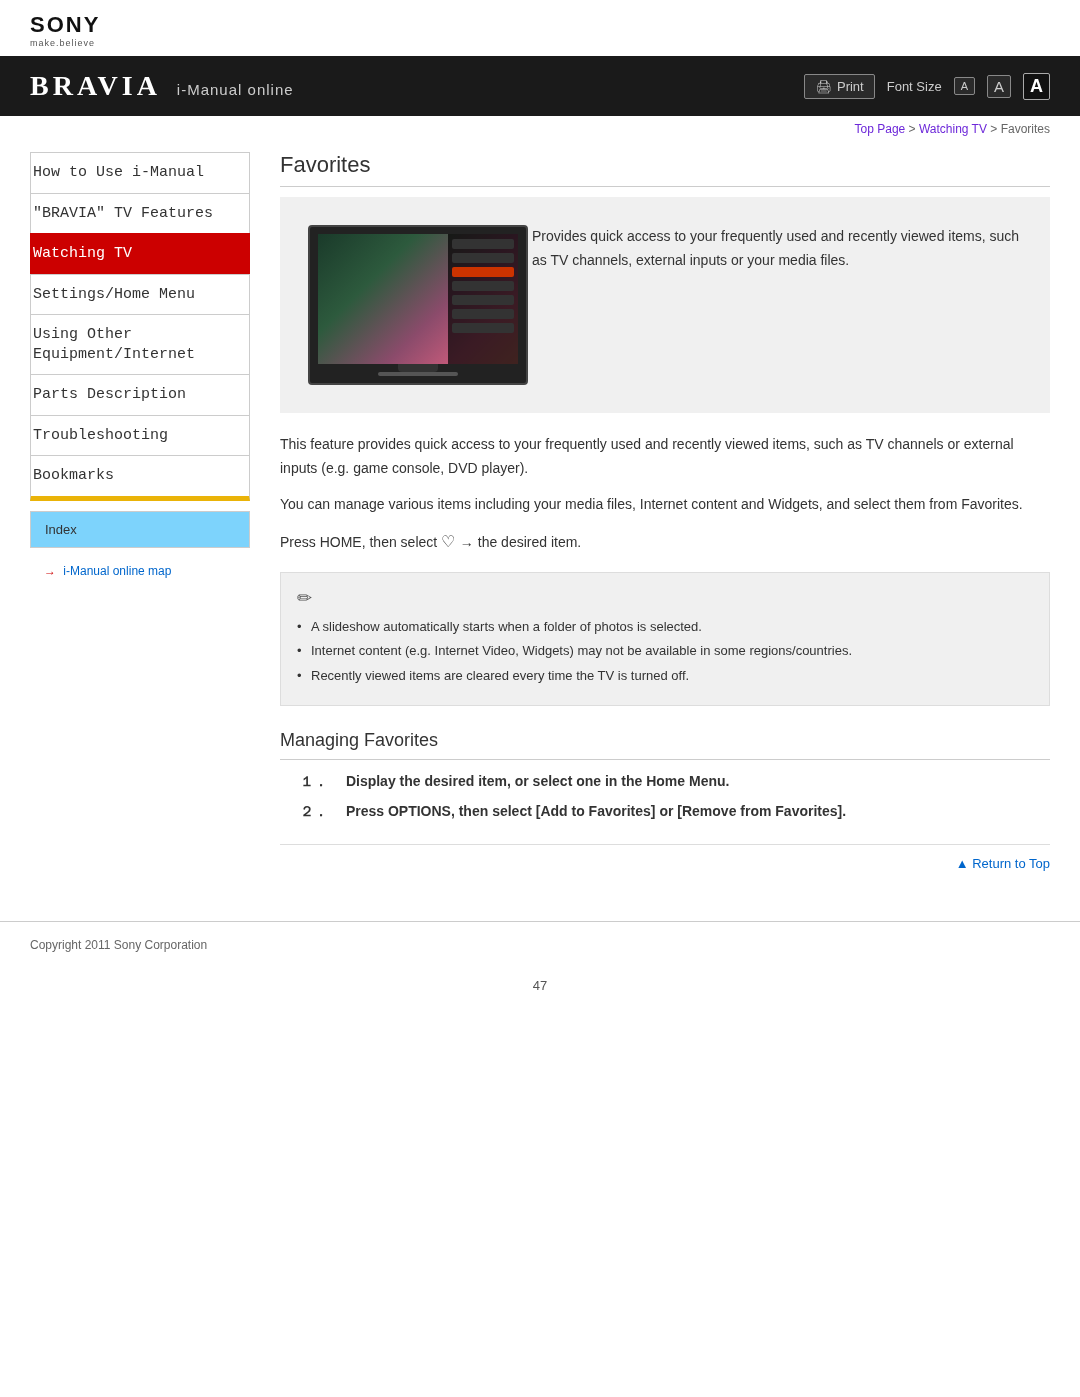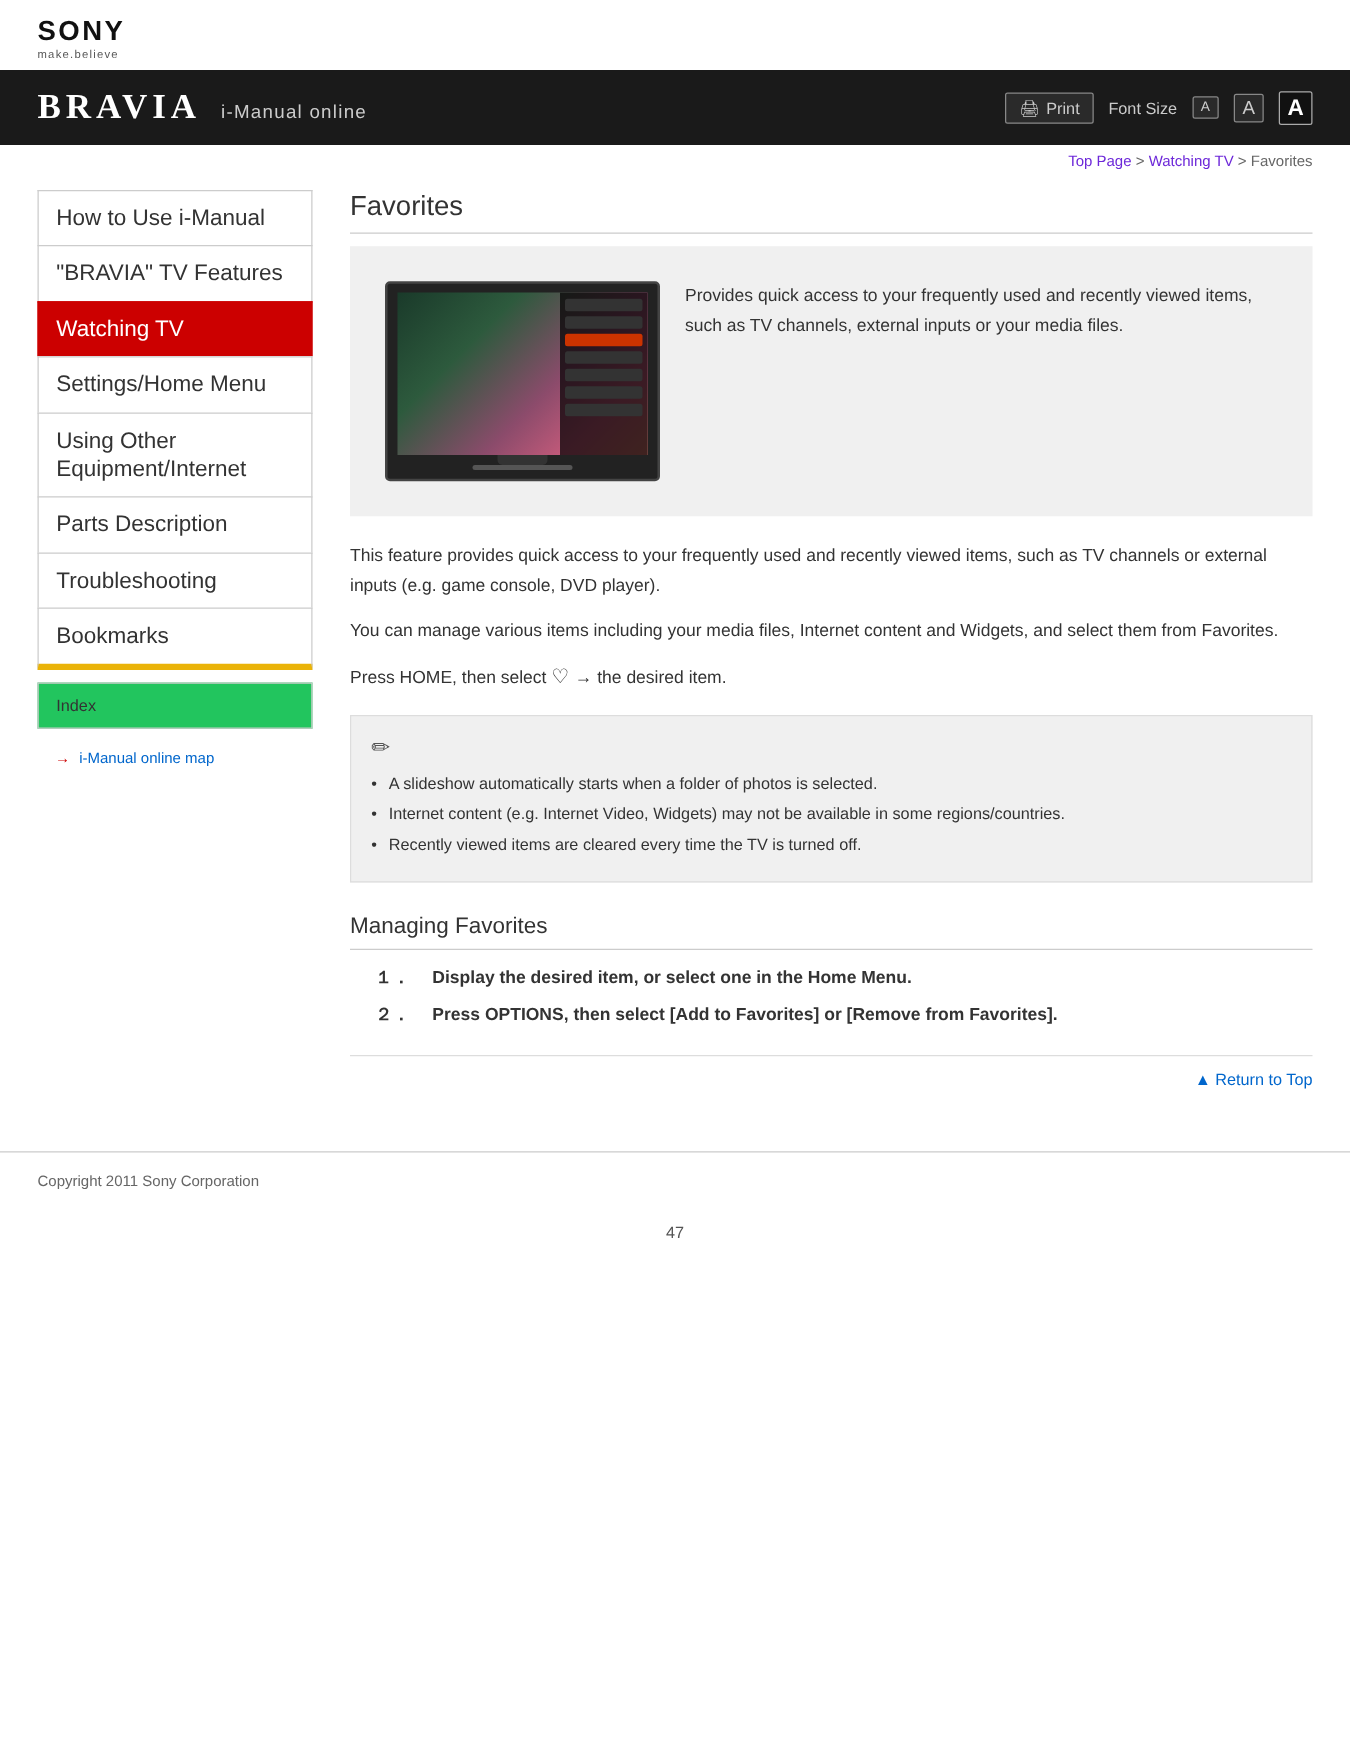--- a/index.html
+++ b/index.html
@@ -119,42 +119,43 @@
     }
 
     
     .sidebar {
       width: 220px;
       flex-shrink: 0;
     }
     .sidebar-item {
       border: 1px solid #ccc;
       border-bottom: none;
-      padding: 10px 14px;
-      font-size: 18px;
+      padding: 10px 2px;
+      font-size: 15px;
       color: #333;
       cursor: pointer;
       background: #fff;
       line-height: 1.3;
+      font-family: Liberation Mono, monospace;
     }
     .sidebar-item:last-of-type {
       border-bottom: 1px solid #ccc;
     }
     .sidebar-item.active {
       background: #cc0000;
       color: #fff;
       border-color: #cc0000;
     }
     .sidebar-index {
       border: 1px solid #ccc;
       padding: 10px 14px;
       font-size: 13px;
       color: #333;
       cursor: pointer;
-      background: #22c55e;
+      background: #7dd3fc;
       margin-top: 10px;
     }
     .imanual-map-link {
       margin-top: 12px;
       padding: 4px 14px;
       font-size: 12px;
     }
     .imanual-map-link a {
       color: #0066cc;
       text-decoration: none;
@@ -174,21 +175,21 @@
       font-weight: normal;
       color: #333;
       margin-bottom: 10px;
       padding-bottom: 8px;
       border-bottom: 1px solid #ccc;
     }
 
     
     .intro-section {
       display: flex;
-      gap: 20px;
+      gap: 4px;
       margin-bottom: 20px;
       background: #f0f0f0;
       padding: 28px;
     }
     .tv-image {
       width: 220px;
       height: 160px;
       background: #222;
       flex-shrink: 0;
       position: relative;

